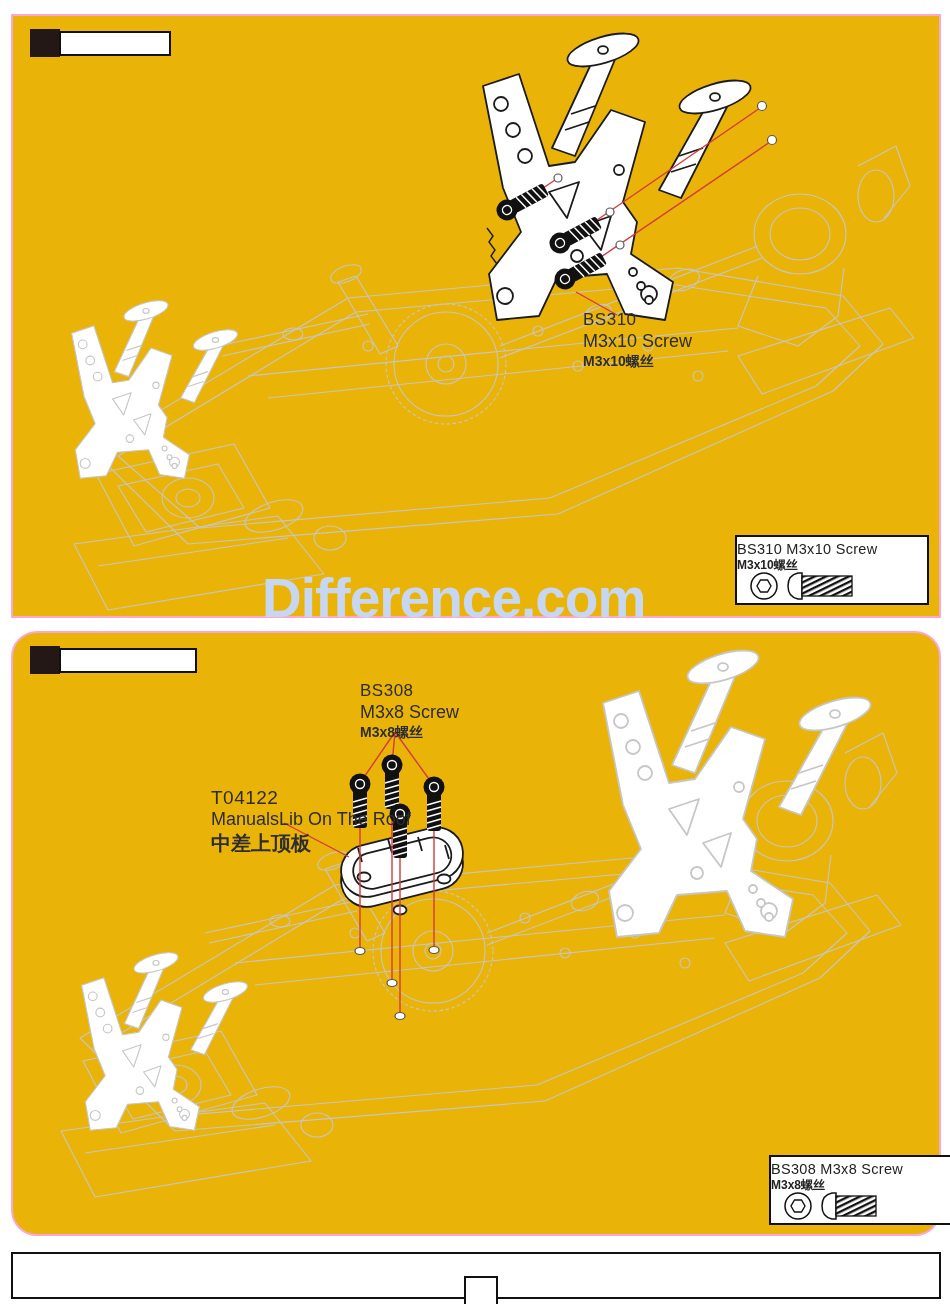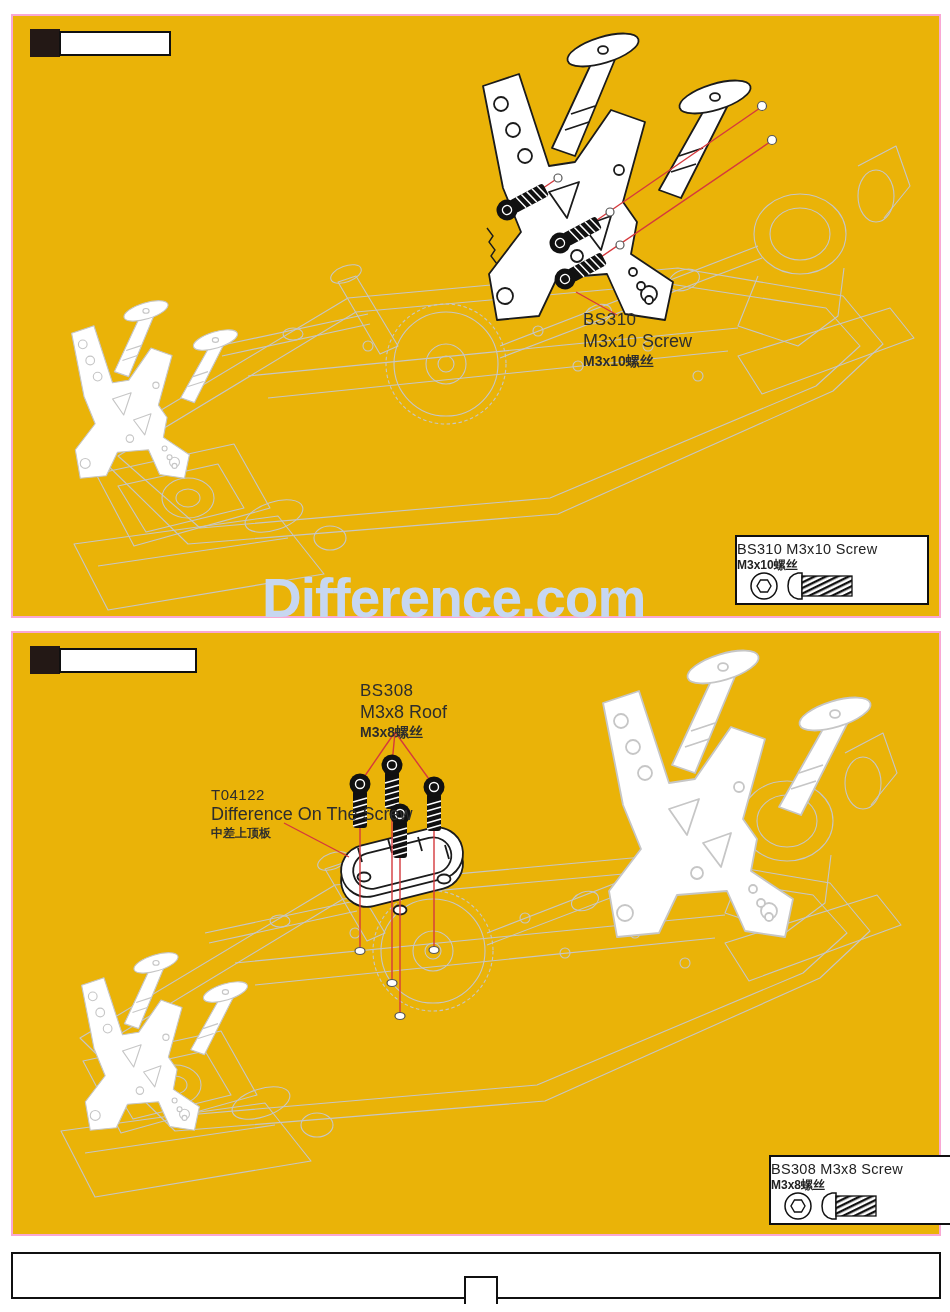--- a/index.html
+++ b/index.html
@@ -1,19 +1,19 @@
 <!DOCTYPE html>
 <html><head>
 <meta charset="utf-8">
 <style>
   html,body{margin:0;padding:0;background:#fff;}
   body{width:950px;height:1312px;position:relative;font-family:"Liberation Sans",sans-serif;color:#222;overflow:hidden;}
   .panel{position:absolute;box-sizing:border-box;border:2px solid #f9a8d4;background:#eab308;}
   #panel1{left:11px;top:14px;width:930px;height:604px;}
-  #panel2{left:11px;top:631px;width:930px;height:605px;}
+  #panel2{left:11px;top:631px;width:930px;height:605px;border-radius:26px;}
   .step-black{position:absolute;left:17px;top:13px;width:30px;height:28px;background:#231815;}
   .step-box{position:absolute;left:46px;top:15px;height:25px;box-sizing:border-box;border:2px solid #101010;background:#fff;font-size:13px;line-height:21px;padding-left:6px;}
   #panel1 .step-box{width:112px;}
   #panel2 .step-box{width:138px;}
   .diagram{position:absolute;left:0;top:0;width:100%;height:100%;}
   .callout{position:absolute;line-height:1.22;color:#2d2d2d;white-space:nowrap;}
   .callout .part{font-size:17px;letter-spacing:.5px;}
   .callout .en{font-size:18px;}
   .callout .zh{font-size:14px;font-weight:bold;}
   #callout-bs310{left:570px;top:294px;}
@@ -212,28 +212,28 @@
     <use href="#screw-exp" transform="translate(379,132) rotate(90)"></use>
     <use href="#screw-exp" transform="translate(421,154) rotate(90)"></use>
     <use href="#screw-exp" transform="translate(387,181) rotate(90)"></use>
   </svg>
 
   <div class="step-black"></div>
   <div class="step-box"></div>
 
   <div class="callout" id="callout-bs308">
     <div class="part">BS308</div>
-    <div class="en">M3x8 Roof</div>
+    <div class="en">M3x8 Screw</div>
     <div class="zh">M3x8螺丝</div>
   </div>
 
   <div class="callout" id="callout-t04122">
-    <div class="part" style="font-size:15px">T04122</div>
-    <div class="en">Difference On The Screw</div>
-    <div class="zh" style="font-size:12px">中差上顶板</div>
+    <div class="part" style="font-size:19px">T04122</div>
+    <div class="en">ManualsLib On The Roof</div>
+    <div class="zh" style="font-size:20px">中差上顶板</div>
   </div>
 
   <div class="parts-box" id="parts-box-2">
     <div class="pb-title">BS308 M3x8 Screw</div>
     <div class="pb-sub">M3x8螺丝</div>
     <div class="pb-icons">
       <svg width="140" height="32">
         <g>
           <circle cx="15" cy="15" r="13" stroke="#111" fill="#fff" stroke-width="1.5"></circle>
           <polygon points="22,15 18.5,21 11.5,21 8,15 11.5,9 18.5,9" stroke="#111" fill="none" stroke-width="1.4"></polygon>

